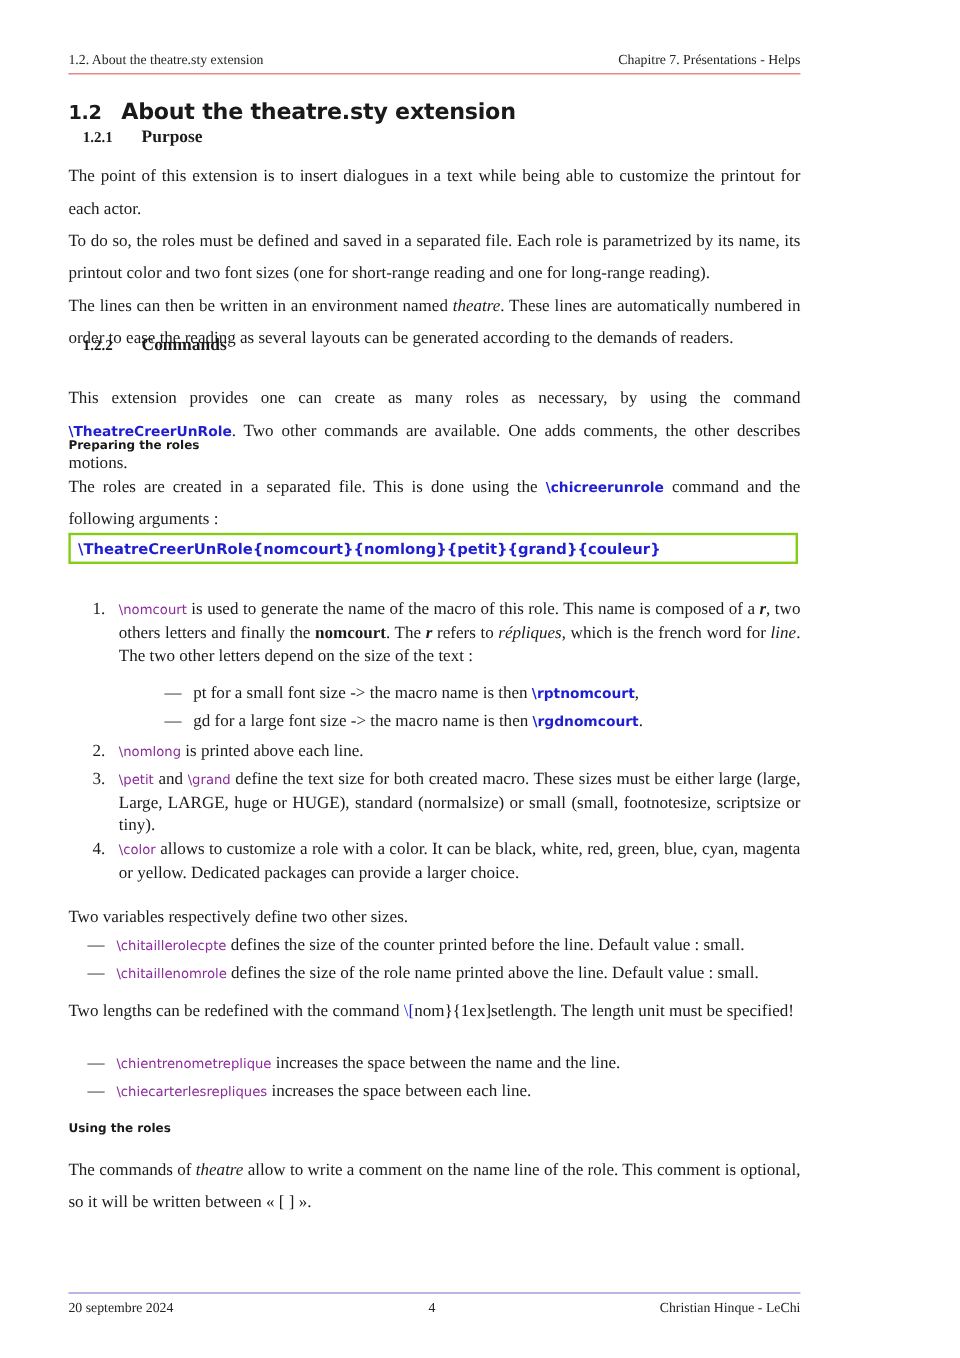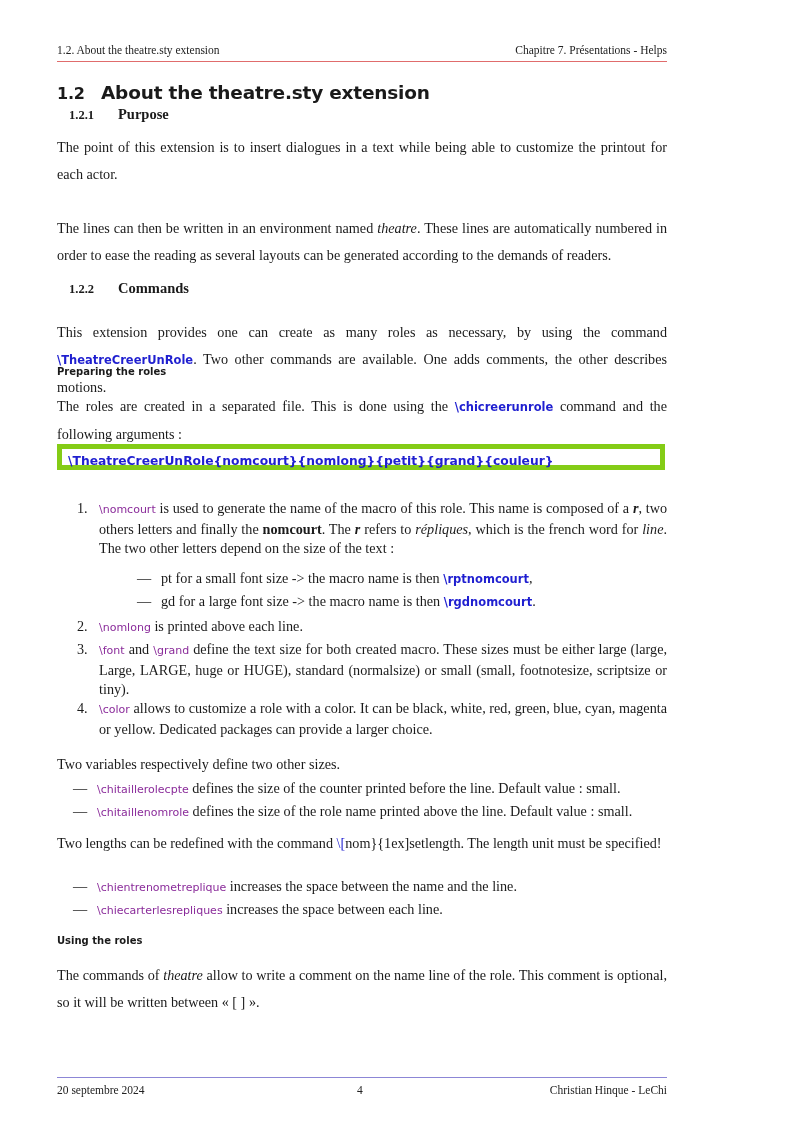--- a/index.html
+++ b/index.html
@@ -50,21 +50,21 @@
       font-size: 11.5px; font-weight: bold; color: #1f1fd0;
     }
     .cmd-purple {
       font-family: "DejaVu Sans", "Liberation Sans", sans-serif;
       font-size: 11px; color: #8a2b9a;
     }
     .blue-plain { color: #1f1fd0; }
 
     .code-box {
       position: absolute; top: 444px; left: 0; width: 608px; height: 26px;
-      border: 5px solid #84cc16; box-sizing: border-box;
+      border: 2px solid #84cc16; box-sizing: border-box;
       font-family: "DejaVu Sans", "Liberation Sans", sans-serif;
       font-weight: bold; font-size: 12.3px; color: #1f1fd0;
       padding: 5px 0 0 6px;
     }
 
     .li {
       position: absolute; left: 20px; width: 590px;
       font-size: 14.2px; line-height: 18.8px; text-align: justify;
     }
     .li .marker { position: absolute; left: 0; top: 0; }
@@ -101,21 +101,21 @@
   <div class="sec-title">
     <span class="num">1.2</span><span>About the theatre.sty extension</span>
   </div>
 
   <div class="subsec" style="top:106px;">
     <span class="num">1.2.1</span><span>Purpose</span>
   </div>
 
   <div class="p" style="top:134px;">
     <span>The point of this extension is to insert dialogues in a text while being able to customize the printout for each actor.</span><br>
-    <br>
+    <span>To do so, the roles must be defined and saved in a separated file. Each role is parametrized by its name, its printout color and two font sizes (one for short-range reading and one for long-range reading).</span><br>
     <span>The lines can then be written in an environment named </span><em>theatre</em><span>. These lines are automatically numbered in order to ease the reading as several layouts can be generated according to the demands of readers.</span>
   </div>
 
   <div class="subsec" style="top:280px;">
     <span class="num">1.2.2</span><span>Commands</span>
   </div>
 
   <div class="p" style="top:319px;">
     <span>This extension provides one can create as many roles as necessary, by using the command </span><span class="cmd-blue">\TheatreCreerUnRole</span><span>. Two other commands are available. One adds comments, the other describes motions.</span>
   </div>
@@ -145,21 +145,21 @@
   <div class="li" style="top:617px;">
     <span class="marker">2.</span>
     <span class="body">
       <span class="cmd-purple">\nomlong</span><span> is printed above each line.</span>
     </span>
   </div>
 
   <div class="li" style="top:640px;">
     <span class="marker">3.</span>
     <span class="body">
-      <span class="cmd-purple">\font</span><span> and </span><span class="cmd-purple">\grand</span><span> define the text size for both created macro. These sizes must be either large (large, Large, LARGE, huge or HUGE), standard (normalsize) or small (small, footnotesize, scriptsize or tiny).</span>
+      <span class="cmd-purple">\petit</span><span> and </span><span class="cmd-purple">\grand</span><span> define the text size for both created macro. These sizes must be either large (large, Large, LARGE, huge or HUGE), standard (normalsize) or small (small, footnotesize, scriptsize or tiny).</span>
     </span>
   </div>
 
   <div class="li" style="top:699px;">
     <span class="marker">4.</span>
     <span class="body">
       <span class="cmd-purple">\color</span><span> allows to customize a role with a color. It can be black, white, red, green, blue, cyan, magenta or yellow. Dedicated packages can provide a larger choice.</span>
     </span>
   </div>
 

